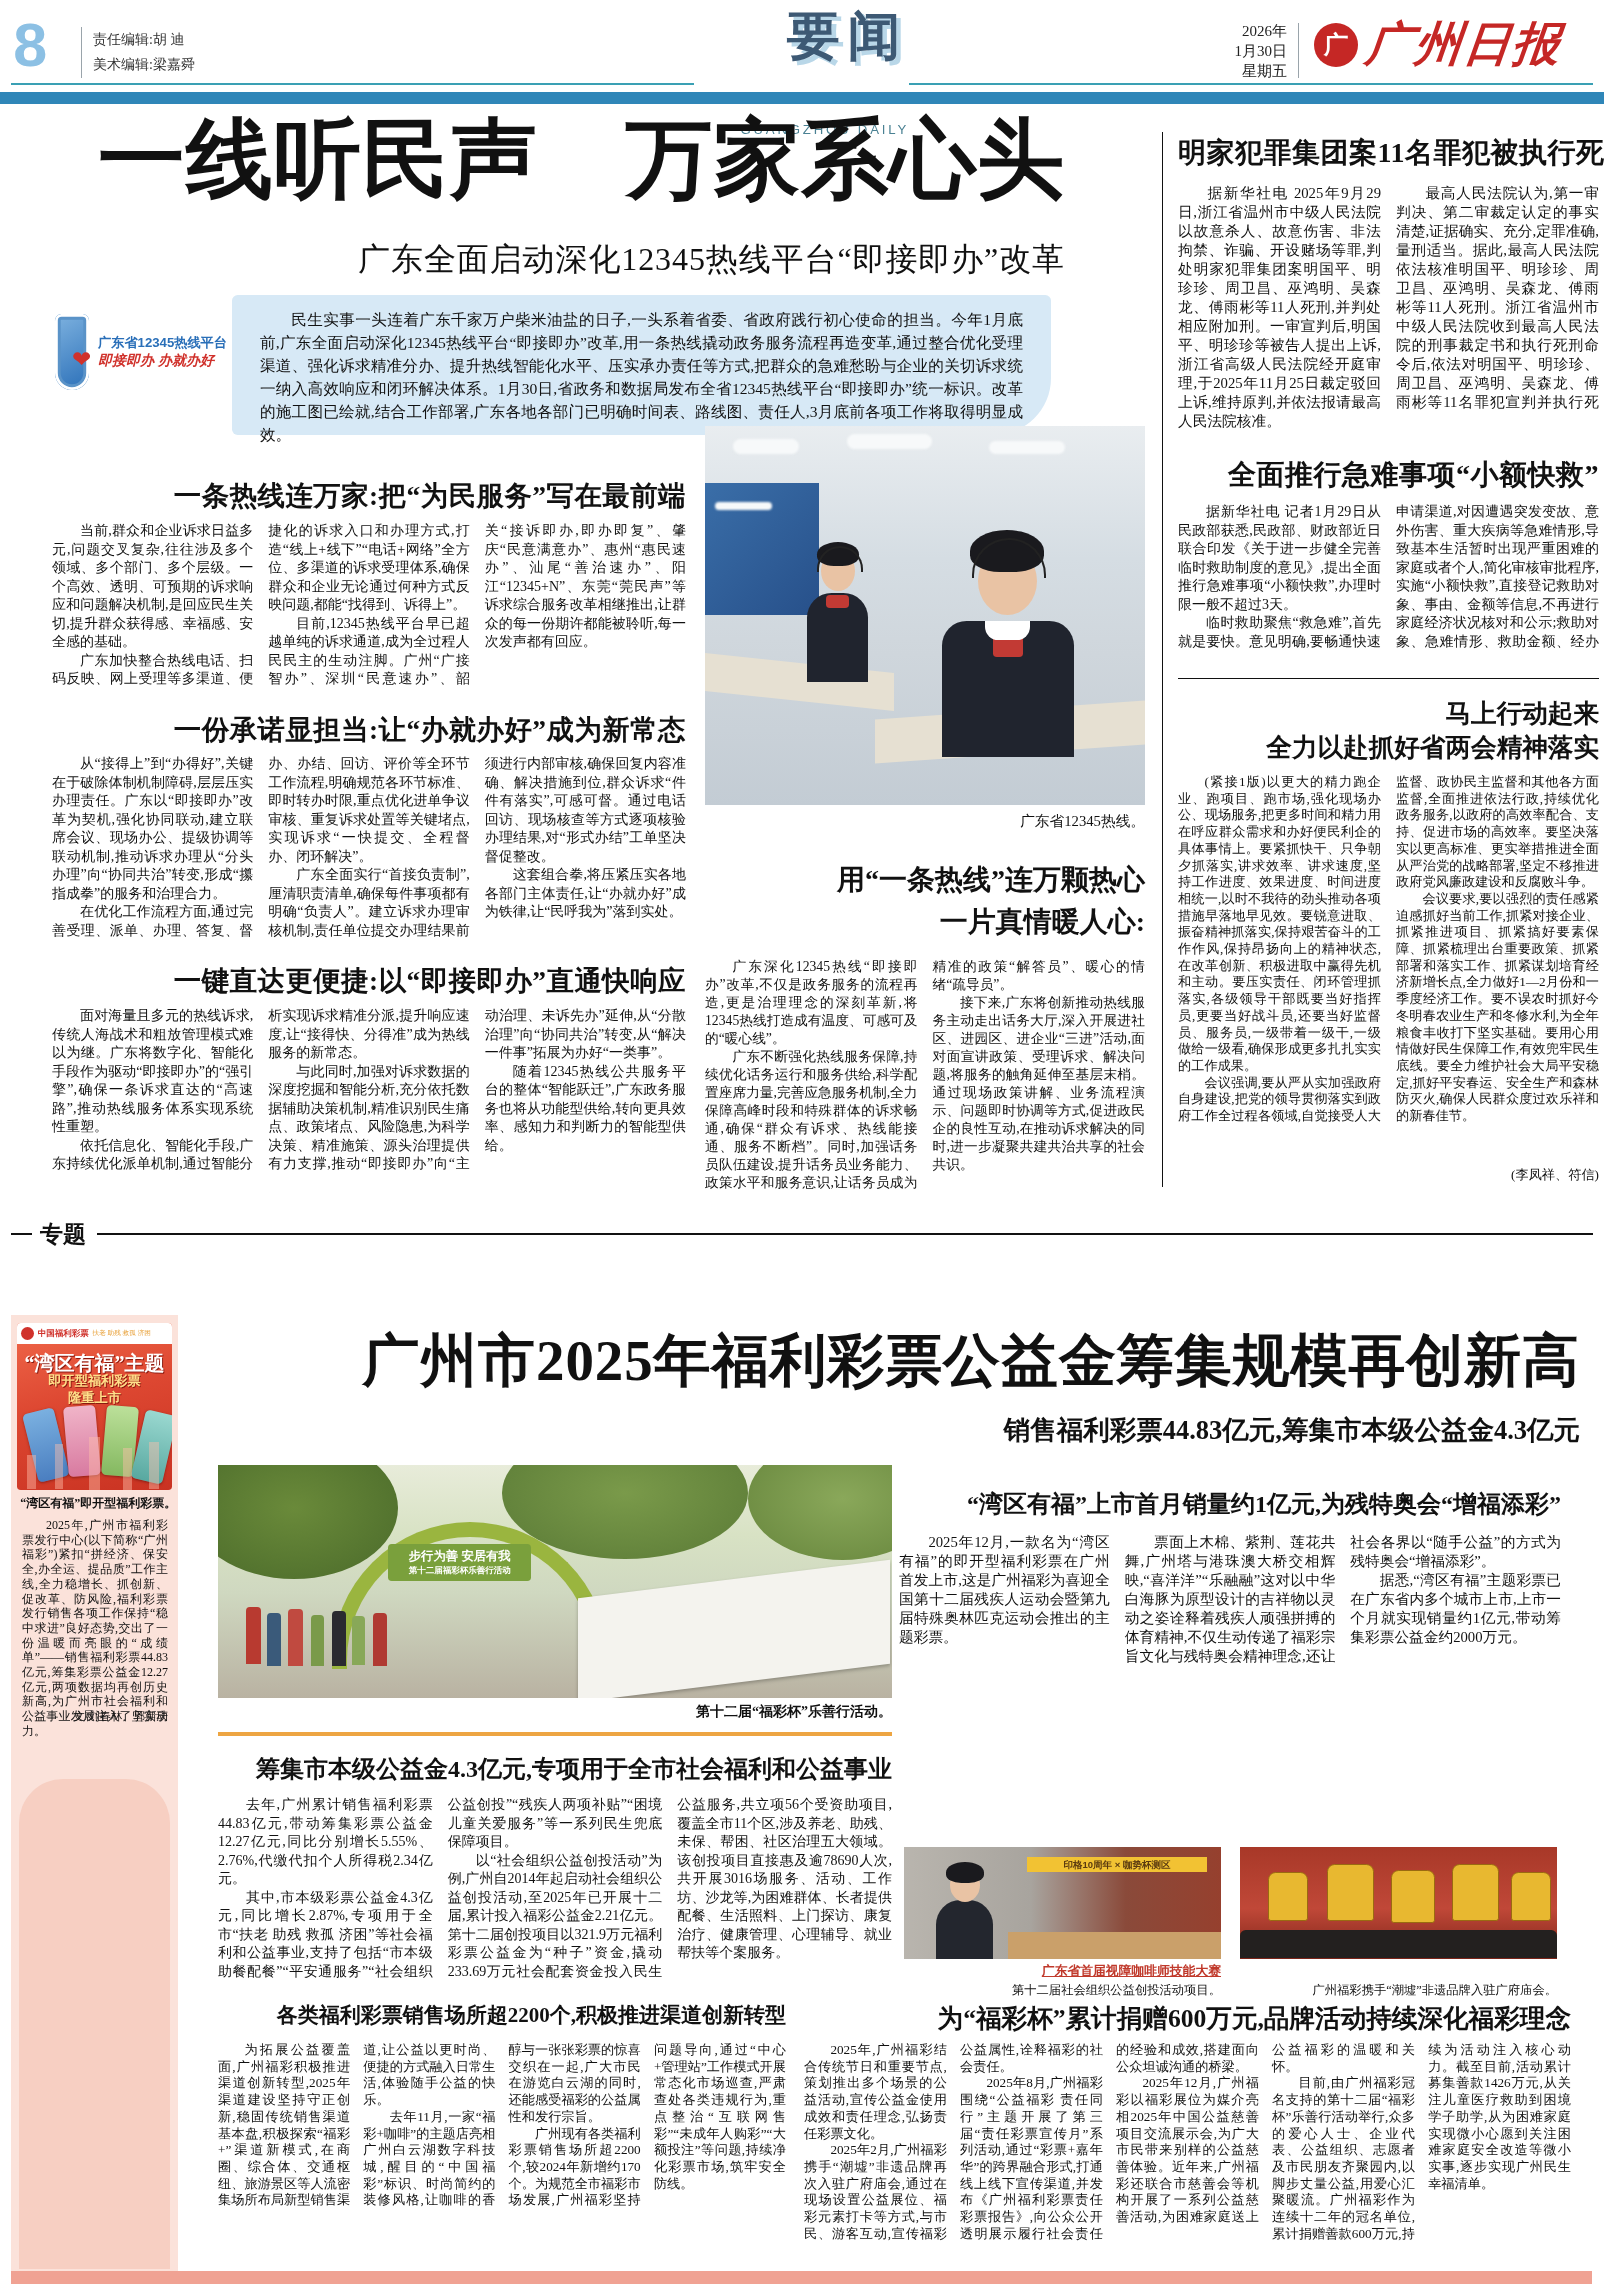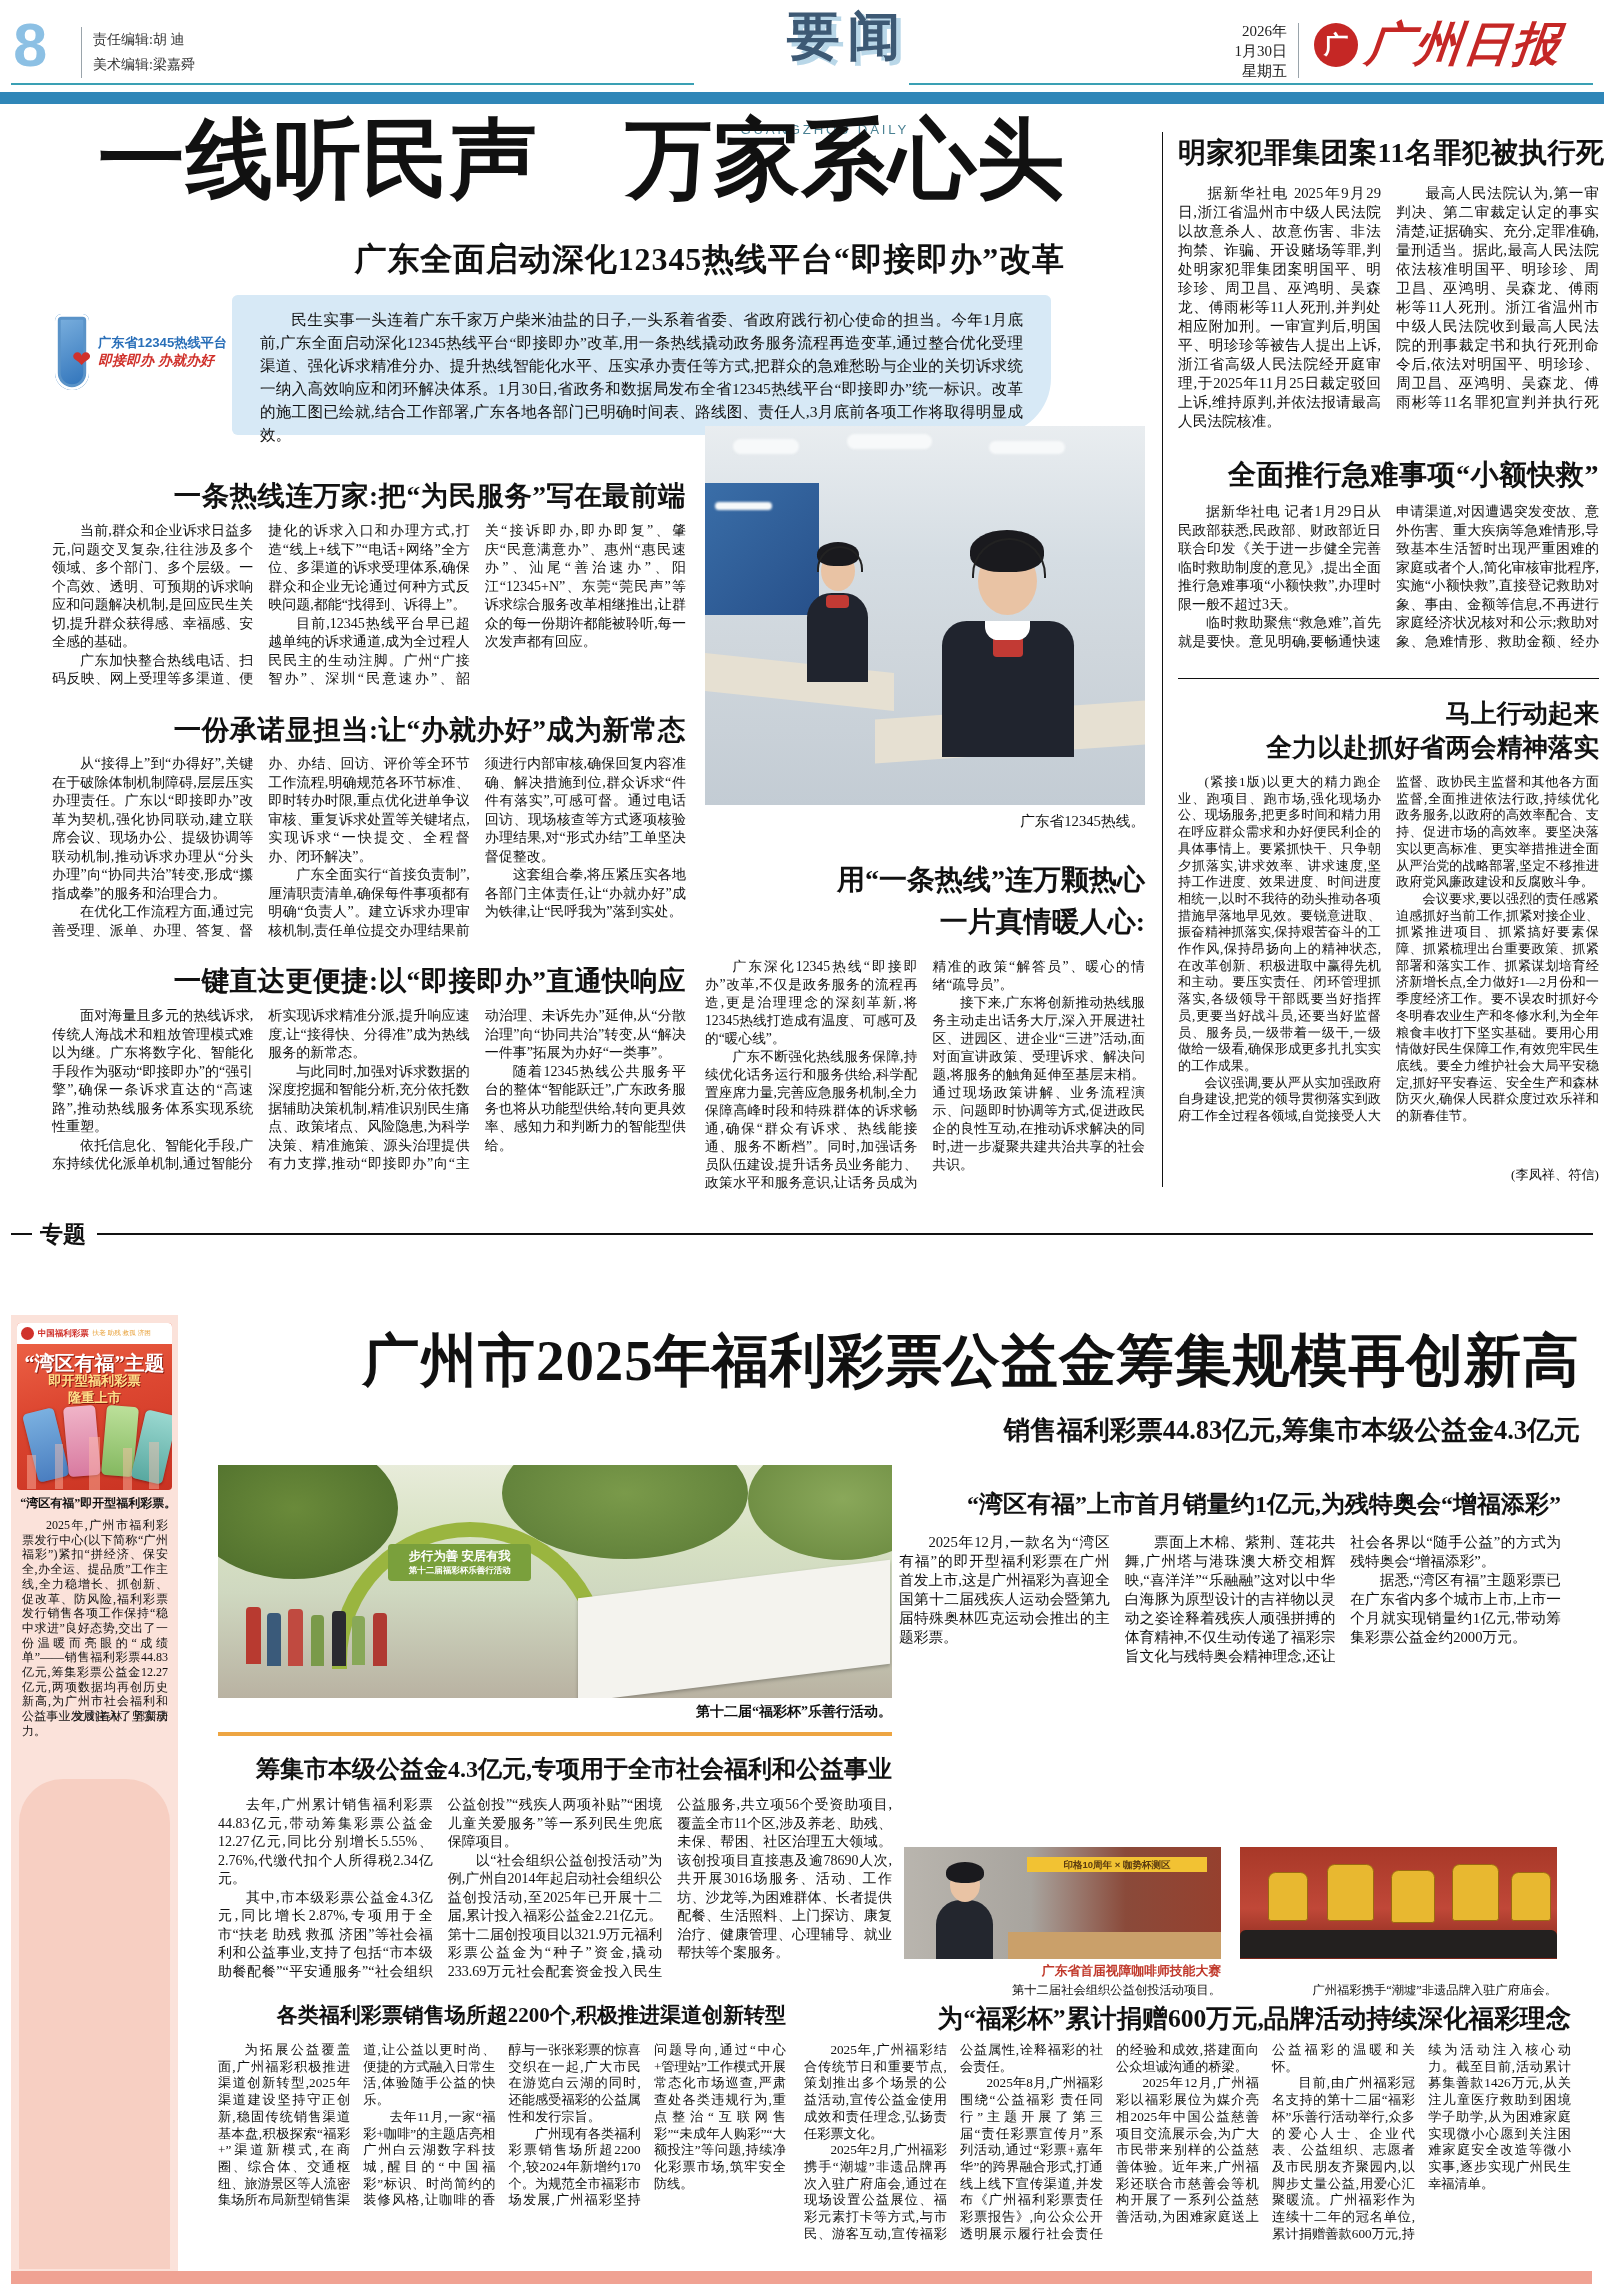--- a/index.html
+++ b/index.html
@@ -20,21 +20,21 @@
   .mh-eng{font-family:"Liberation Sans",sans-serif;font-size:13.2px;letter-spacing:2.8px;color:#4a8193;white-space:nowrap;margin-top:46px;}
   .dateline{font-size:15px;color:#222;line-height:20px;}
   .gzlogo-circle{width:44px;height:44px;border-radius:50%;background:#c52725;color:#fff;
                  font-weight:900;font-size:24.6px;line-height:44px;text-align:center;}
   .gzlogo-text{font-style:italic;font-weight:900;font-size:47px;color:#c52725;letter-spacing:1.9px;line-height:1;
                font-family:"Liberation Serif",serif;transform:skewX(-6deg);}
   .band{background:#2f86b8;}
 
   
   .headline1{font-weight:900;font-size:87px;letter-spacing:0.9px;line-height:1.1;white-space:nowrap;}
-  .subhead1{font-size:32px;font-weight:700;letter-spacing:0.9px;}
+  .subhead1{font-size:32px;font-weight:400;letter-spacing:0.9px;}
   .ledebox{background:#d7e9f6;border-radius:5.7px 5.7px 57px 5.7px;padding:13.2px 28px 5.7px 28px;box-sizing:border-box;}
   .ledebox p{margin:0;font-size:15.6px;line-height:23px;text-indent:2em;text-align:justify;}
   .lede-byline{font-size:14px;margin-top:3.8px;color:#222;}
   .sec-h{font-weight:900;font-size:27.4px;letter-spacing:0.5px;white-space:nowrap;}
   .body-cols{column-gap:15px;overflow:hidden;}
   .body-cols p{margin:0;text-indent:2em;text-align:justify;}
   .c3{column-count:3;}
   .c2{column-count:2;}
   .c4{column-count:4;}
   .c5{column-count:5;}
@@ -314,21 +314,21 @@
 
   <div class="abs photoCoffee" style="left:904px;top:1847px;width:317px;height:112px;">
     <div class="banner-y" style="left:123px;top:9.5px;width:180px;height:15px;">印格10周年 × 咖势杯测区</div>
     <div class="person" style="left:19px;top:15px;width:85px;height:97px;">
       <div class="p-body" style="left:13.2px;top:38px;width:57px;height:59px;background:#23262e;"></div>
       <div class="p-head" style="left:26.5px;top:5.7px;width:30px;height:34px;"></div>
       <div class="p-hair" style="left:23px;top:0px;width:38px;height:21px;"></div>
     </div>
     <div class="ph-desk" style="left:104px;top:85px;width:213px;height:26.5px;background:#caa06a;"></div>
   </div>
-  <div class="abs ctr red-strip-txt" style="left:904px;top:1963px;width:317px;">广东省首届视障咖啡师技能大赛</div>
+  <div class="abs ctr red-strip-txt" style="left:904px;top:1963px;width:317px;text-decoration:underline;">广东省首届视障咖啡师技能大赛</div>
   <div class="abs ctr cap13" style="left:904px;top:1982px;width:317px;">第十二届社会组织公益创投活动项目。</div>
 
   <div class="abs photoFair" style="left:1240px;top:1847px;width:317px;height:112px;">
     <div class="mascot" style="left:28px;top:24.6px;width:38px;height:47px;"></div>
     <div class="mascot" style="left:87px;top:17px;width:45px;height:55px;"></div>
     <div class="mascot" style="left:151px;top:23px;width:42px;height:51px;"></div>
     <div class="mascot" style="left:212px;top:17px;width:45px;height:55px;"></div>
     <div class="mascot" style="left:271px;top:24.6px;width:38px;height:47px;"></div>
     <div class="crowd" style="left:0px;top:83px;width:317px;height:28px;"></div>
   </div>

